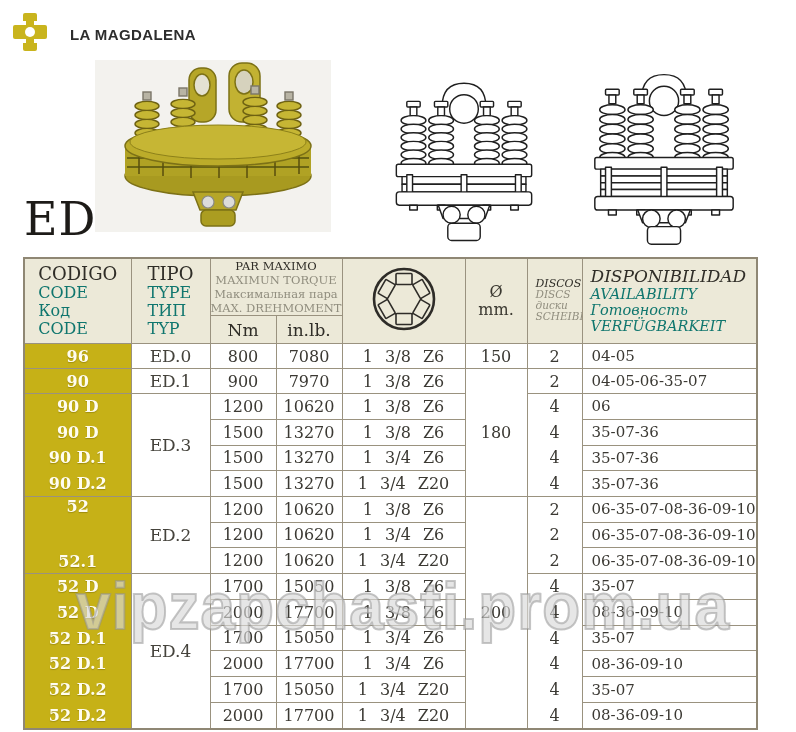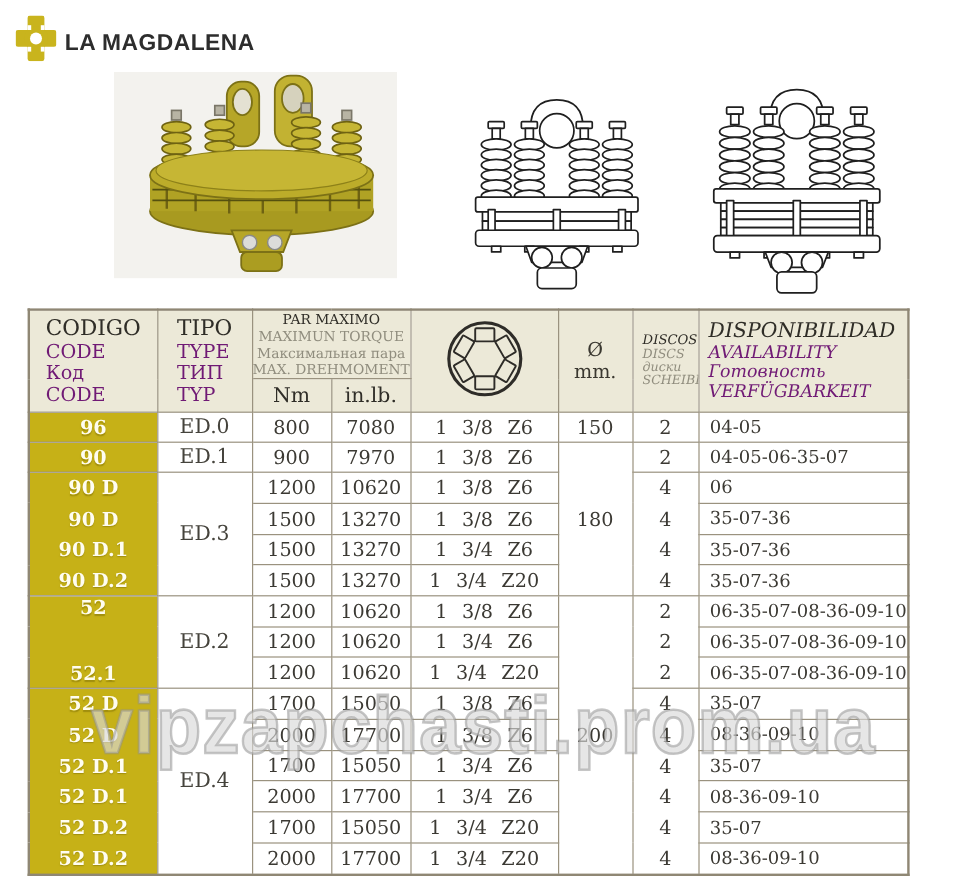--- a/index.html
+++ b/index.html
@@ -1,42 +1,42 @@
 <!DOCTYPE html>
 <html><head>
 <meta charset="utf-8">
 <style>
   html,body{margin:0;padding:0;background:#fff;}
   .page{position:relative;width:796px;height:732px;background:#fff;overflow:hidden;
         font-family:"DejaVu Serif","Liberation Serif",serif;color:#3b3933;}
 
   
   .logo{position:absolute;left:13px;top:13px;width:34px;height:38px;}
-  .brand{position:absolute;left:54px;top:26px;font-family:"Liberation Sans",sans-serif;
-         font-weight:bold;font-size:19px;letter-spacing:.4px;color:#2d2d2d;}
+  .brand{position:absolute;left:70px;top:26px;font-family:"Liberation Sans",sans-serif;
+         font-weight:bold;font-size:15px;letter-spacing:.4px;color:#2d2d2d;}
   .title{position:absolute;left:250px;top:19px;width:520px;text-align:center;
          font-family:"Liberation Sans",sans-serif;font-weight:bold;font-size:22px;color:#000;}
 
   
   .photo{position:absolute;left:95px;top:60px;width:236px;height:172px;}
   .ed-label{position:absolute;left:24px;top:192px;font-size:46px;color:#1d1b18;letter-spacing:1px;}
   .drawing-a{position:absolute;left:383px;top:70px;width:162px;height:178px;}
   .drawing-b{position:absolute;left:580px;top:60px;width:168px;height:190px;}
 
   
   .table-wrap{position:absolute;left:23px;top:257px;}
   table{border-collapse:collapse;table-layout:fixed;width:733px;border:2px solid #8f8774;}
   th,td{border:1px solid #9a927f;padding:0;overflow:hidden;}
   thead th{background:#ece9d8;font-weight:normal;vertical-align:middle;}
   thead tr.h-top{height:53px;}
   thead tr.h-sub{height:28px;}
   tbody tr{height:15px;}
   .hstack{display:inline-block;text-align:left;line-height:1.12;}
   .h-main{font-size:18px;color:#2f2d27;}
-  .h-dim{font-size:16px;color:#701a75;}
+  .h-dim{font-size:16px;color:#0f766e;}
   .h-small-main{font-size:11.5px;color:#2f2d27;}
   .h-small-dim{font-size:11.5px;color:#908d7e;}
   .h-unit{font-size:17px;color:#2f2d27;text-align:center;}
   .th-left{text-align:left;padding-left:8px;font-style:italic;}
   .th-discs .hstack{line-height:1.05;}
   .th-discs .h-small-main{font-size:11px;}
   .th-discs .h-small-dim{font-size:10.5px;}
   .th-avail .h-main{font-size:17px;}
   .th-avail .h-dim{font-size:14.5px;}
   .dia-head{font-size:16px;color:#3a3830;line-height:1.15;text-align:center;}
@@ -132,20 +132,21 @@
     <line x1="32" y1="98" x2="214" y2="98" stroke="#55500e" stroke-width="1.5"></line>
     <line x1="32" y1="107" x2="214" y2="107" stroke="#55500e" stroke-width="1.5"></line>
     <ellipse cx="123" cy="86" rx="93" ry="20" fill="#bcac2a" stroke="#7c7116" stroke-width="1.5"></ellipse>
     <ellipse cx="123" cy="82" rx="88" ry="17" fill="#c6b634" stroke="#8d8119" stroke-width="1"></ellipse>
     <path d="M98,132 h50 l-7,18 h-36 z" fill="#b6a628" stroke="#7c7116" stroke-width="1.5"></path>
     <circle cx="113" cy="142" r="6" fill="#dcdcda" stroke="#8a8a86" stroke-width="1.2"></circle>
     <circle cx="134" cy="142" r="6" fill="#dcdcda" stroke="#8a8a86" stroke-width="1.2"></circle>
     <rect x="106" y="150" width="34" height="16" rx="5" fill="#ab9d21" stroke="#7c7116" stroke-width="1.5"></rect>
   </svg>
 
+  <div class="ed-label">ED</div>
 
   <svg class="drawing-a" viewBox="0 0 170 185" fill="none" stroke="#1f1f1f" stroke-width="1.5" stroke-linejoin="round">
     <defs>
       <g id="coilA">
         <rect x="-7" y="-68" width="14" height="6" rx="1" fill="#fff"></rect>
         <rect x="-3.5" y="-62" width="7" height="9" fill="#fff"></rect>
         <ellipse cx="0" cy="-48" rx="13" ry="5" fill="#fff"></ellipse>
         <ellipse cx="0" cy="-39" rx="13" ry="5" fill="#fff"></ellipse>
         <ellipse cx="0" cy="-30" rx="13" ry="5" fill="#fff"></ellipse>
         <ellipse cx="0" cy="-21" rx="13" ry="5" fill="#fff"></ellipse>

